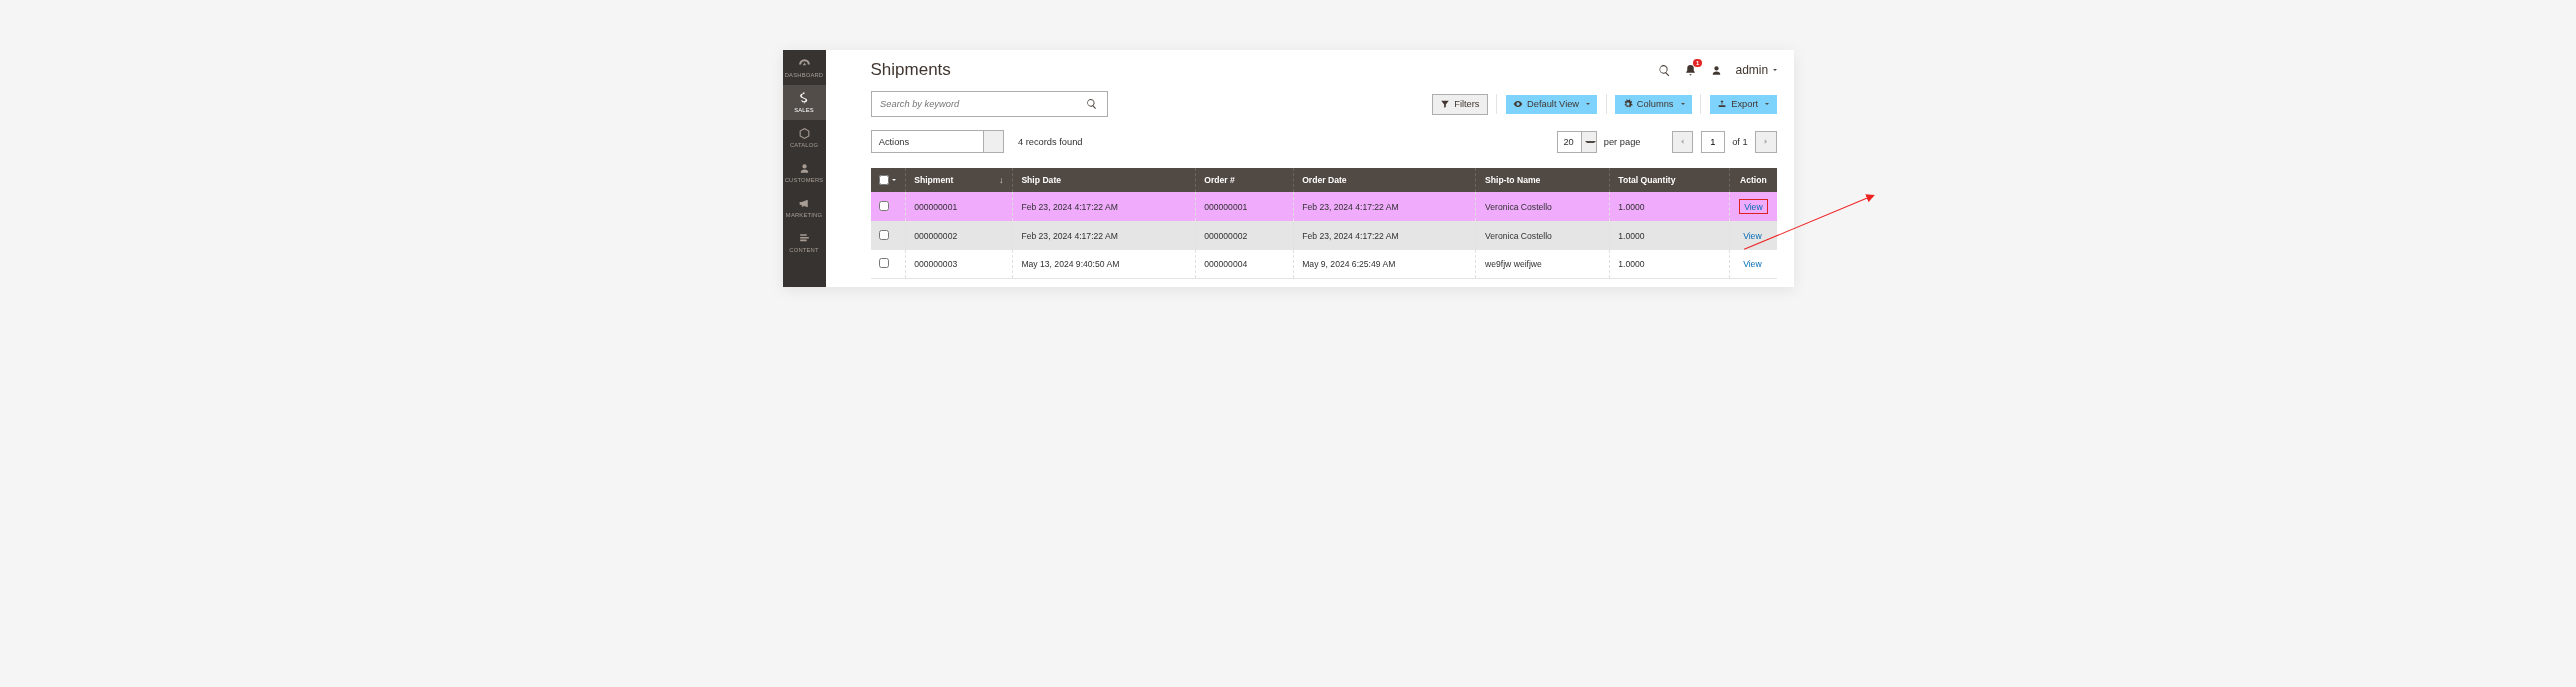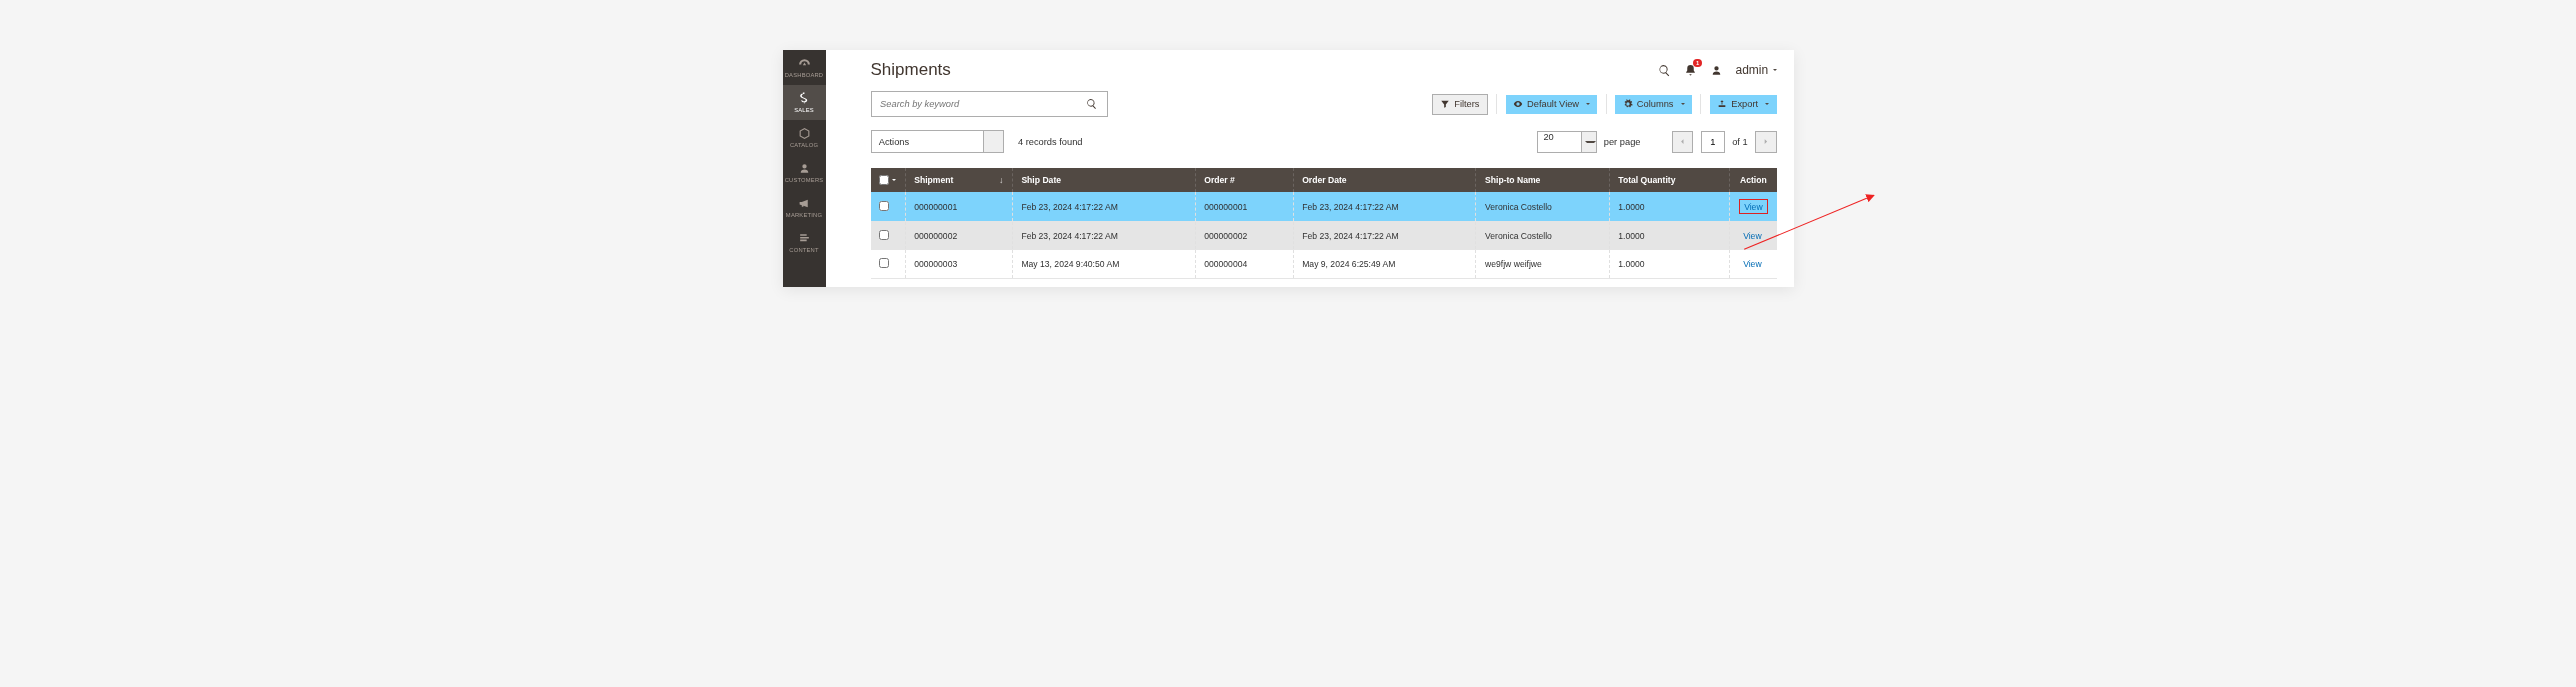--- a/index.html
+++ b/index.html
@@ -29,33 +29,33 @@
 .btn svg { width: 10px; height: 10px; fill: currentColor; }
 .btn.filters { border: 0.7px solid #adadad; background: #efefef; }
 .btn .caret, .paging-select .caret { margin-left: 2.9px; border-top: 2.9px solid #514943; border-left: 2.9px solid transparent; border-right: 2.9px solid transparent; }
 .tool-sep { width: 0.7px; height: 20px; background: #e3e3e3; }
 .row2 { display: flex; align-items: center; gap: 14.4px; margin-top: 13px; }
 .actions-select { width: 133px; height: 23px; border: 0.7px solid #adadad; display: flex; align-items: center; justify-content: space-between; font-size: 9.3px; color: #303030; cursor: pointer; }
 .actions-select span:first-child { padding-left: 7.2px; }
 .actions-select .dd { width: 20px; height: 100%; border-left: 0.7px solid #adadad; background: #efefef; display: flex; align-items: center; justify-content: center; }
 .records { font-size: 9.3px; color: #303030; }
 .paging { display: flex; align-items: center; gap: 7.2px; font-size: 9.3px; color: #303030; }
-.paging-select { width: 60px; height: 21.6px; border: 0.7px solid #adadad; display: flex; align-items: flex-start; cursor: pointer; }
+.paging-select { width: 40px; height: 21.6px; border: 0.7px solid #adadad; display: flex; align-items: center; cursor: pointer; }
 .paging-select span:first-child { flex: 1; padding-left: 5.8px; }
 .paging-select .dd { width: 14.4px; height: 100%; border-left: 0.7px solid #adadad; background: #efefef; display: flex; align-items: center; justify-content: center; }
 .nav-btn { width: 21.6px; height: 21.6px; border: 0.7px solid #adadad; background: #efefef; display: flex; align-items: center; justify-content: center; cursor: pointer; color: #adadad; }
 .nav-btn svg { width: 7.2px; height: 7.2px; fill: currentColor; }
 .page-input { width: 24.4px; height: 21.6px; border: 0.7px solid #adadad; text-align: center; font-size: 9.3px; }
 table { width: 100%; border-collapse: collapse; margin-top: 14.4px; font-size: 8.6px; }
 thead th { background: #514943; color: #fff; text-align: left; padding: 7.2px 8.6px; font-weight: 600; border-right: 0.7px dashed #6b6460; }
 thead th:last-child { border-right: none; text-align: center; }
 tbody td { padding: 7.2px 8.6px; border-bottom: 0.7px solid #e5e5e5; border-right: 0.7px dashed #e0e0e0; color: #303030; }
 tbody td:last-child { border-right: none; }
 tbody tr.even { background: #e5e5e5; }
-tbody tr.highlighted { background: #7dd3fc; }
+tbody tr.highlighted { background: #f0abfc; }
 .chk { width: 10px; height: 10px; }
 .th-chk { display: flex; align-items: center; gap: 2.9px; }
 .th-chk .caret { border-top: 2.9px solid #fff; border-left: 2.9px solid transparent; border-right: 2.9px solid transparent; }
 .sort-arrow { float: right; opacity: .8; }
 .view-link { color: #006bb4; cursor: pointer; }
 .action-cell .view-wrap { display: inline-block; padding: 1.4px 4.3px; }
 tr.highlighted .view-wrap { border: 1.4px solid #d22; }
 .arrow-overlay { position: absolute; pointer-events: none; }
 </style>
 </head>

